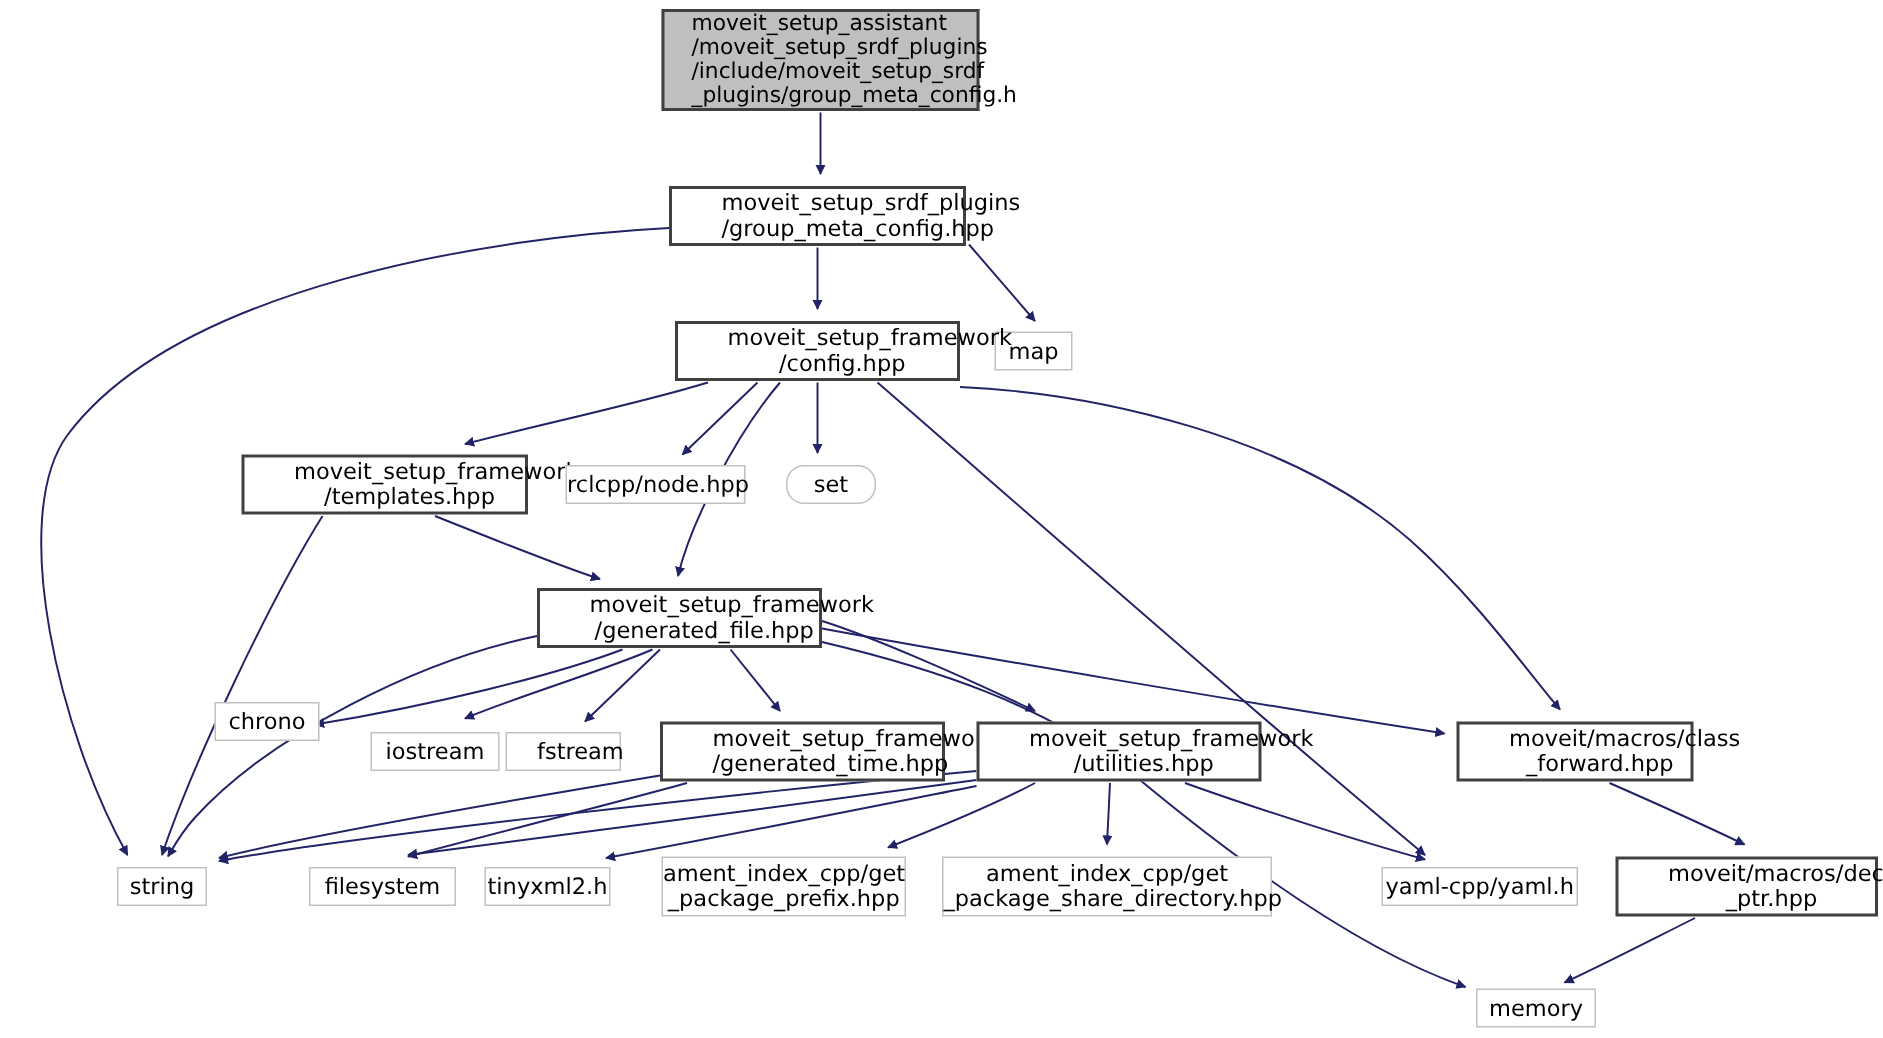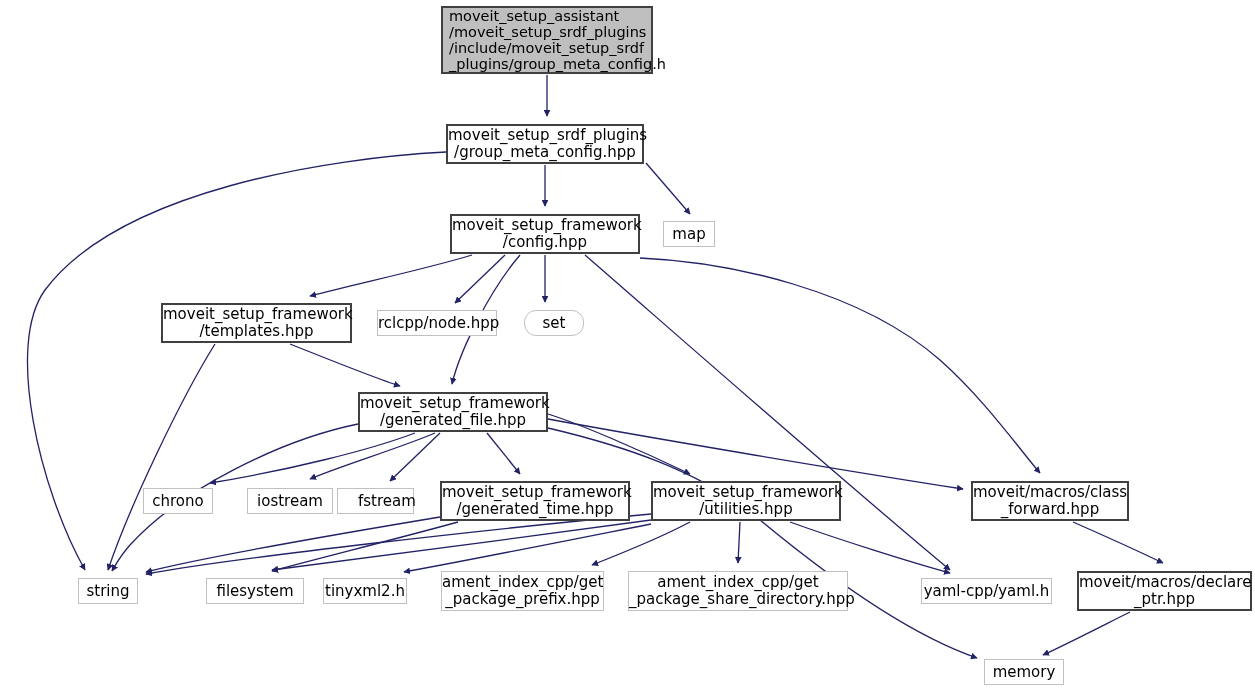--- a/index.html
+++ b/index.html
@@ -34,28 +34,29 @@
     white-space: pre;
     overflow: visible;
   }
   .node-box.plain {
     border: 1px solid #c0c0c0;
     font-size: 15px;
   }
   .node-box.strong {
     border: 2px solid #404040;
     font-size: 15px;
+    padding-left: 33px;
   }
   .node-box.root {
     border: 2px solid #404040;
     background: #bfbfbf;
     font-size: 14.5px;
     justify-content: flex-start;
     text-align: left;
-    padding-left: 6px;
+    padding-left: 18px;
   }
   .node-label {
     display: block;
     width: 100%;
   }
 </style>
 </head>
 <body>
 
 <div id="graph-root">
@@ -111,21 +112,21 @@
       <div class="node-box strong" style="left: 450px; top: 214px; width: 190px; height: 40px;"><span class="node-label">moveit_setup_framework
 /config.hpp</span></div>
       <div class="node-box strong" style="left: 161px; top: 303px; width: 191px; height: 40px;"><span class="node-label">moveit_setup_framework
 /templates.hpp</span></div>
       <div class="node-box plain" style="left: 377px; top: 310px; width: 120px; height: 26px;"><span class="node-label">rclcpp/node.hpp</span></div>
       <div class="node-box plain" style="left: 524px; top: 310px; width: 60px; height: 26px; border-radius: 12px;"><span class="node-label">set</span></div>
       <div class="node-box strong" style="left: 358px; top: 392px; width: 190px; height: 40px;"><span class="node-label">moveit_setup_framework
 /generated_file.hpp</span></div>
       <div class="node-box strong" style="left: 971px; top: 481px; width: 158px; height: 40px;"><span class="node-label">moveit/macros/class
 _forward.hpp</span></div>
-      <div class="node-box plain" style="left: 143px; top: 488px; width: 70px; height: 26px;"><span class="node-label">chrono</span></div>
+      <div class="node-box plain" style="left: 143px; top: 468px; width: 70px; height: 26px;"><span class="node-label">chrono</span></div>
       <div class="node-box plain" style="left: 231px; top: 488px; width: 86px; height: 26px; margin-left: 16px;"><span class="node-label">iostream</span></div>
       <div class="node-box plain" style="left: 337px; top: 488px; width: 77px; height: 26px; padding-left: 20px;"><span class="node-label">fstream</span></div>
       <div class="node-box strong" style="left: 440px; top: 481px; width: 190px; height: 40px;"><span class="node-label">moveit_setup_framework
 /generated_time.hpp</span></div>
       <div class="node-box strong" style="left: 651px; top: 481px; width: 190px; height: 40px;"><span class="node-label">moveit_setup_framework
 /utilities.hpp</span></div>
       <div class="node-box plain" style="left: 78px; top: 578px; width: 60px; height: 26px;"><span class="node-label">string</span></div>
       <div class="node-box plain" style="left: 206px; top: 578px; width: 98px; height: 26px;"><span class="node-label">filesystem</span></div>
       <div class="node-box plain" style="left: 323px; top: 578px; width: 84px; height: 26px;"><span class="node-label">tinyxml2.h</span></div>
       <div class="node-box plain" style="left: 441px; top: 571px; width: 163px; height: 40px;"><span class="node-label">ament_index_cpp/get

